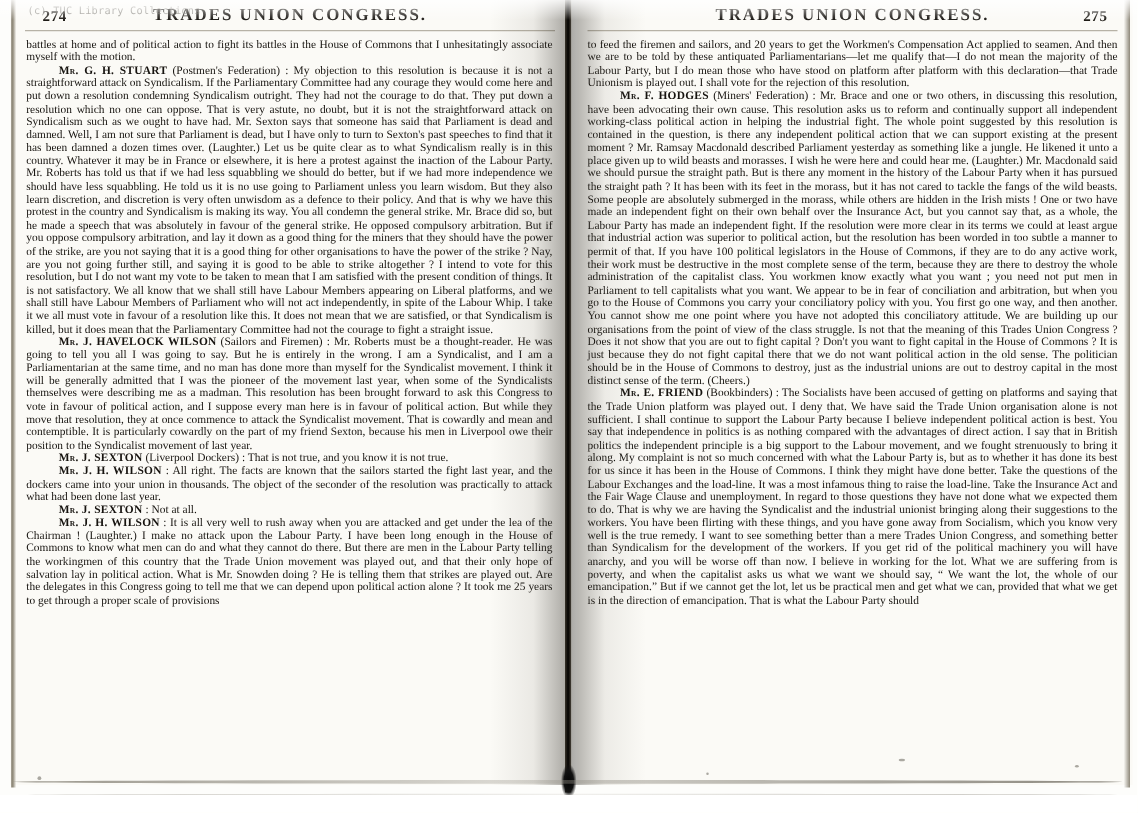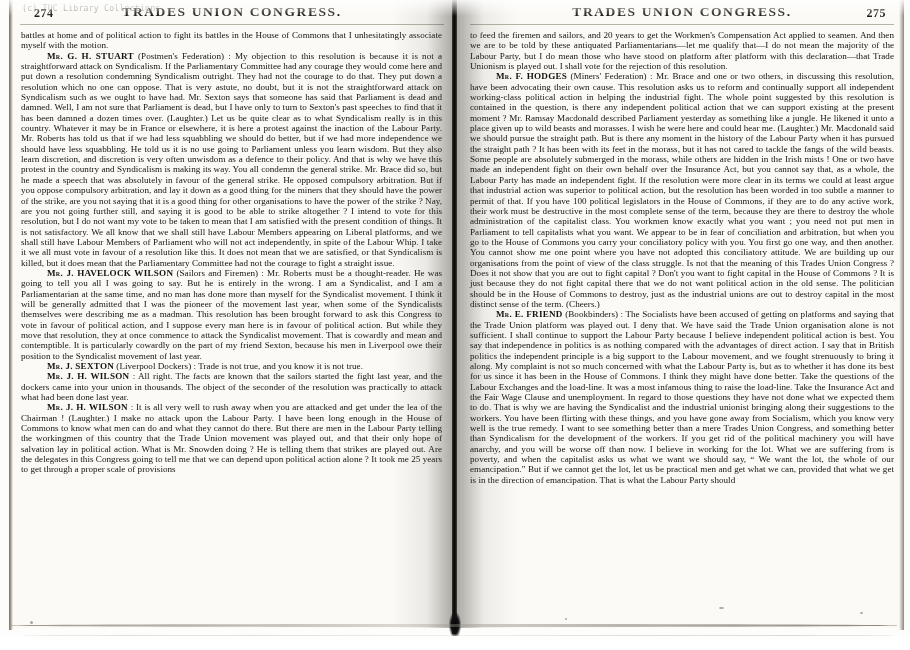--- a/index.html
+++ b/index.html
@@ -193,22 +193,23 @@
   <div class="page-head left">
     <div class="folio l">274</div>
     <div class="running-title">TRADES UNION CONGRESS.</div>
   </div>
   <div class="head-rule left"></div>
 
   <div class="col left" id="col-left">
       <p class="cont"><span>battles at home and of political action to fight its battles in the House of Commons that I unhesitatingly associate myself with the motion.</span></p>
       <p><span class="speaker">Mr. G. H. STUART</span><span> (Postmen's Federation) : My objection to this resolution is because it is not a straightforward attack on Syndicalism. If the Parliamentary Committee had any courage they would come here and put down a resolution condemning Syndicalism outright. They had not the courage to do that. They put down a resolution which no one can oppose. That is very astute, no doubt, but it is not the straightforward attack on Syndicalism such as we ought to have had. Mr. Sexton says that someone has said that Parliament is dead and damned. Well, I am not sure that Parliament is dead, but I have only to turn to Sexton's past speeches to find that it has been damned a dozen times over. (Laughter.) Let us be quite clear as to what Syndicalism really is in this country. Whatever it may be in France or elsewhere, it is here a protest against the inaction of the Labour Party. Mr. Roberts has told us that if we had less squabbling we should do better, but if we had more independence we should have less squabbling. He told us it is no use going to Parliament unless you learn wisdom. But they also learn discretion, and discretion is very often unwisdom as a defence to their policy. And that is why we have this protest in the country and Syndicalism is making its way. You all condemn the general strike. Mr. Brace did so, but he made a speech that was absolutely in favour of the general strike. He opposed compulsory arbitration. But if you oppose compulsory arbitration, and lay it down as a good thing for the miners that they should have the power of the strike, are you not saying that it is a good thing for other organisations to have the power of the strike ? Nay, are you not going further still, and saying it is good to be able to strike altogether ? I intend to vote for this resolution, but I do not want my vote to be taken to mean that I am satisfied with the present condition of things. It is not satisfactory. We all know that we shall still have Labour Members appearing on Liberal platforms, and we shall still have Labour Members of Parliament who will not act independently, in spite of the Labour Whip. I take it we all must vote in favour of a resolution like this. It does not mean that we are satisfied, or that Syndicalism is killed, but it does mean that the Parliamentary Committee had not the courage to fight a straight issue.</span></p>
       <p><span class="speaker">Mr. J. HAVELOCK WILSON</span><span> (Sailors and Firemen) : Mr. Roberts must be a thought-reader. He was going to tell you all I was going to say. But he is entirely in the wrong. I am a Syndicalist, and I am a Parliamentarian at the same time, and no man has done more than myself for the Syndicalist movement. I think it will be generally admitted that I was the pioneer of the movement last year, when some of the Syndicalists themselves were describing me as a madman. This resolution has been brought forward to ask this Congress to vote in favour of political action, and I suppose every man here is in favour of political action. But while they move that resolution, they at once commence to attack the Syndicalist movement. That is cowardly and mean and contemptible. It is particularly cowardly on the part of my friend Sexton, because his men in Liverpool owe their position to the Syndicalist movement of last year.</span></p>
-      <p><span class="speaker">Mr. J. SEXTON</span><span> (Liverpool Dockers) : Trade is not true, and you know it is not true.</span></p>
+      <p><span class="speaker">Mr. J. SEXTON</span><span> (Liverpool Dockers) : That is not true, and you know it is not true.</span></p>
       <p><span class="speaker">Mr. J. H. WILSON</span><span> : All right. The facts are known that the sailors started the fight last year, and the dockers came into your union in thousands. The object of the seconder of the resolution was practically to attack what had been done last year.</span></p>
+      <p><span class="speaker">Mr. J. SEXTON</span><span> : Not at all.</span></p>
       <p><span class="speaker">Mr. J. H. WILSON</span><span> : It is all very well to rush away when you are attacked and get under the lea of the Chairman ! (Laughter.) I make no attack upon the Labour Party. I have been long enough in the House of Commons to know what men can do and what they cannot do there. But there are men in the Labour Party telling the workingmen of this country that the Trade Union movement was played out, and that their only hope of salvation lay in political action. What is Mr. Snowden doing ? He is telling them that strikes are played out. Are the delegates in this Congress going to tell me that we can depend upon political action alone ? It took me 25 years to get through a proper scale of provisions</span></p>
     </div>
 
   <div class="page-head right">
     <div class="running-title">TRADES UNION CONGRESS.</div>
     <div class="folio r">275</div>
   </div>
   <div class="head-rule right"></div>
 
   <div class="col right" id="col-right">

